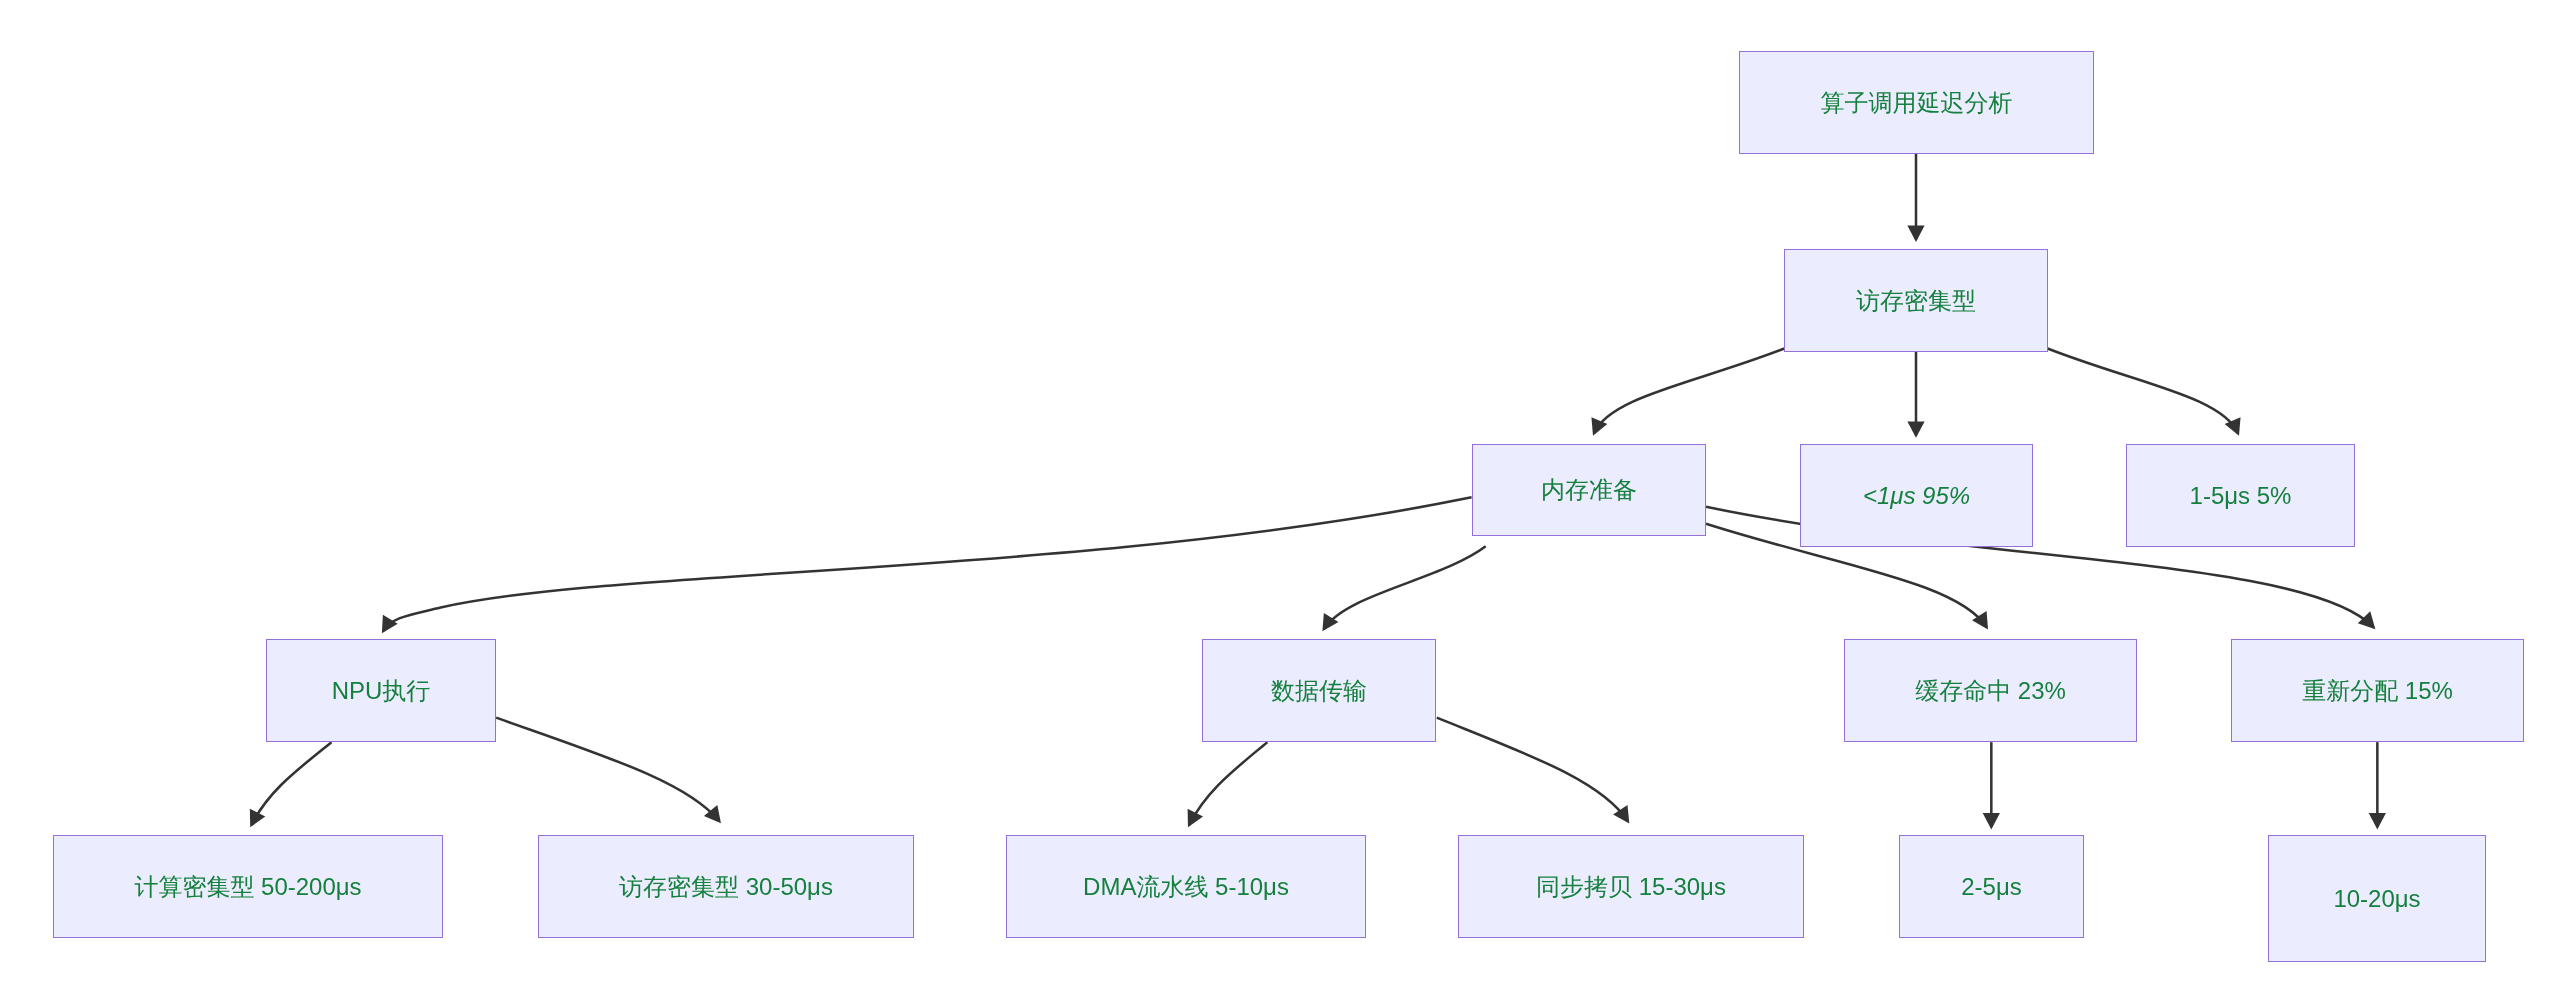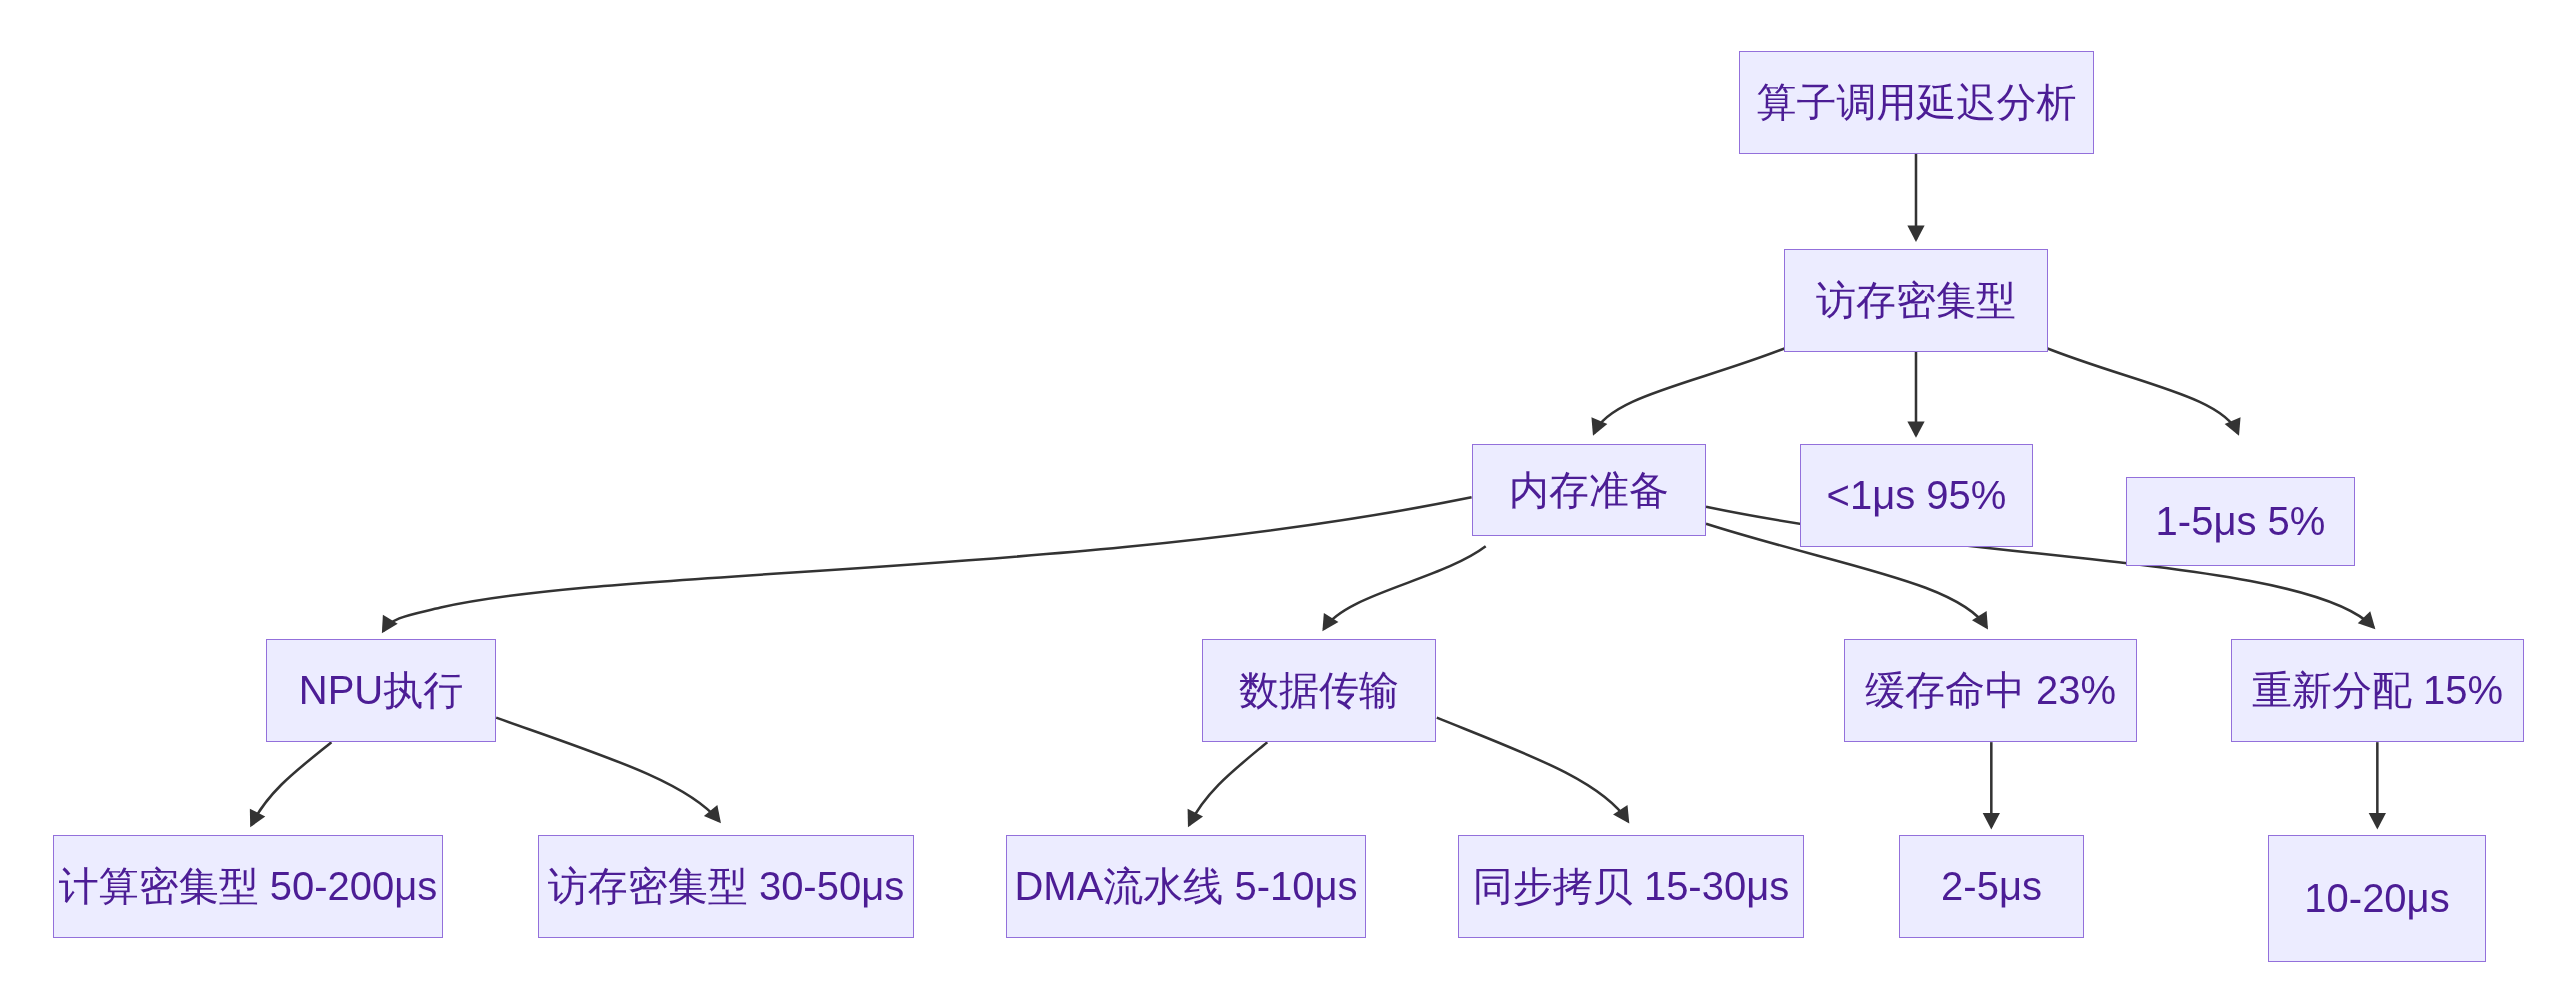--- a/index.html
+++ b/index.html
@@ -17,36 +17,36 @@
     width:2576px;height:990px;
   }
   .node{
     position:absolute;
     background:#ECECFF;
     border:1.9px solid #9370DB;
     box-sizing:border-box;
     display:flex;
     align-items:center;
     justify-content:center;
-    font-size:40px;
-    color:#4c1d95;
+    font-size:24px;
+    color:#15803d;
     white-space:nowrap;
     z-index:2;
   }
   .edge{
     fill:none;
     stroke:#333333;
     stroke-width:2.7px;
   }
   
   .n-root     {left:1739px;top:51px; width:355px;height:103px;}
   .n-registry {left:1784px;top:249px;width:264px;height:103px;}
   .n-memory   {left:1472px;top:444px;width:234px;height:92px;}
-  .n-lt1us    {left:1800px;top:444px;width:233px;height:103px;}
-  .n-us15     {left:2126px;top:444px;width:229px;height:89px;margin-top:33px;}
+  .n-lt1us    {left:1800px;top:444px;width:233px;height:103px;font-style:italic;}
+  .n-us15     {left:2126px;top:444px;width:229px;height:103px;}
   .n-npu      {left:266px; top:639px;width:230px;height:103px;}
   .n-transfer {left:1202px;top:639px;width:234px;height:103px;}
   .n-cachehit {left:1844px;top:639px;width:293px;height:103px;}
   .n-realloc  {left:2231px;top:639px;width:293px;height:103px;}
   .n-compute  {left:53px;  top:835px;width:390px;height:103px;}
   .n-membound {left:538px; top:835px;width:376px;height:103px;}
   .n-dma      {left:1006px;top:835px;width:360px;height:103px;}
   .n-synccopy {left:1458px;top:835px;width:346px;height:103px;}
   .n-c25      {left:1899px;top:835px;width:185px;height:103px;}
   .n-c1020    {left:2268px;top:835px;width:218px;height:127px;}

